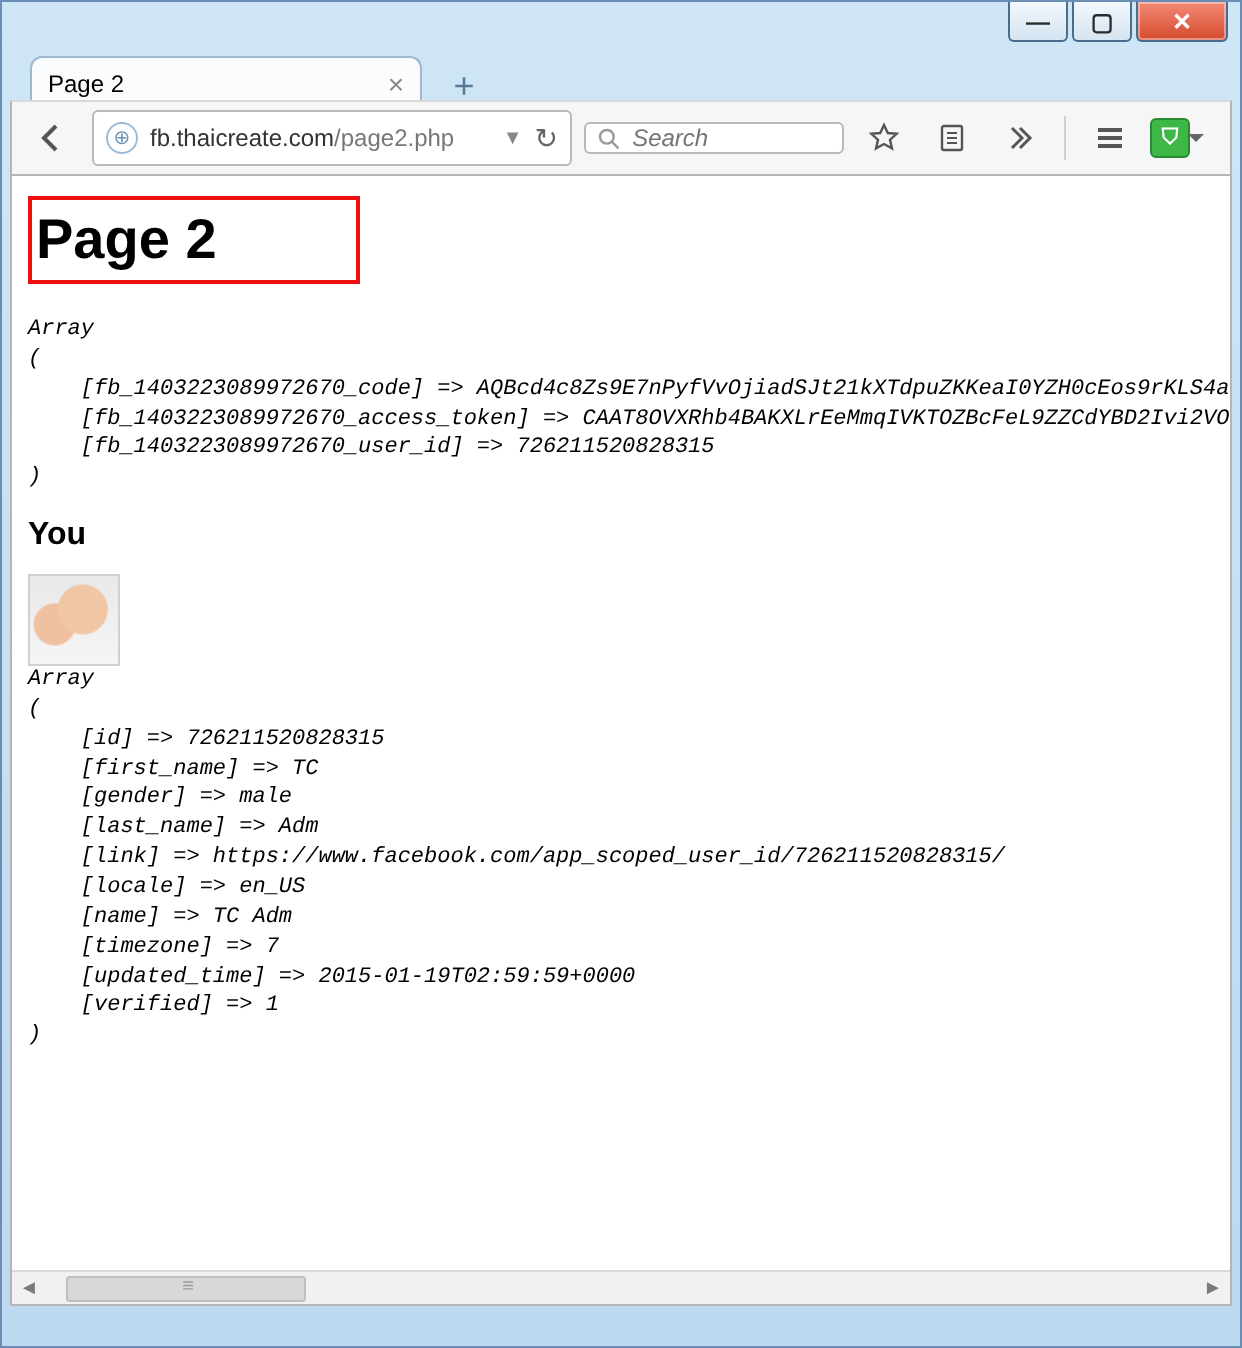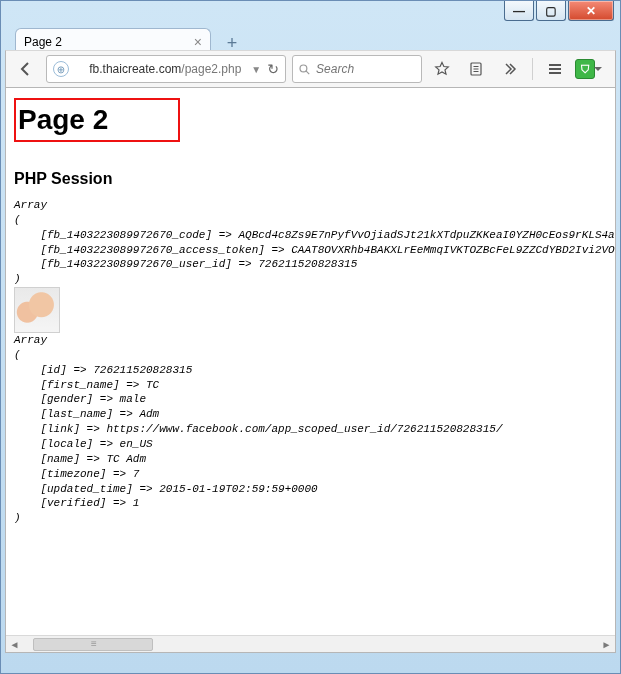--- a/index.html
+++ b/index.html
@@ -50,26 +50,26 @@
   }
   .icon-btn {
     width:28px; height:28px; border:1px solid transparent; border-radius:3px;
     display:flex; align-items:center; justify-content:center; color:#555;
   }
   .urlbar {
     flex:1; height:28px; background:#fff; border:1px solid #b9b9b9; border-radius:3px;
     display:flex; align-items:center; padding:0 6px; font-size:12px; color:#777; gap:6px;
   }
   .urlbar .globe{ width:16px;height:16px;border:1px solid #9bbcd8;border-radius:50%; display:flex; align-items:center; justify-content:center; color:#6a93b5; font-size:10px;}
-  .urlbar .urltext { flex:1; white-space:nowrap; overflow:hidden; text-overflow:ellipsis;text-align:right; }
+  .urlbar .urltext { flex:1; white-space:nowrap; overflow:hidden; text-overflow:ellipsis; }
   .urlbar .dark { color:#333; }
   .urlbar .dd { color:#888; font-size:10px; padding-left:4px;}
   .urlbar .reload { color:#666; font-size:14px; }
   .searchbox {
-    width:130px; height:28px; background:#fff; border:1px solid #b9b9b9; border-radius:3px;
+    width:130px; height:16px; background:#fff; border:1px solid #b9b9b9; border-radius:3px;
     display:flex; align-items:center; padding:0 6px; font-size:12px; color:#999; gap:6px;
   }
   .searchbox input{ border:none; outline:none; width:100%; font-size:12px; font-style:italic; color:#999; background:transparent;}
   .divider { width:1px; height:22px; background:#d0d0d0; margin:0 2px; }
   .green-shield {
     width:20px; height:20px; background:#3fb747; border:1px solid #2a8a32; border-radius:3px;
     position:relative; display:flex; align-items:center; justify-content:center; color:#fff; font-size:11px; font-weight:bold;
   }
   .green-shield::after{content:""; position:absolute; right:-8px; top:7px; border:4px solid transparent; border-top-color:#666;}
   .green-wrap{ width:34px; display:flex; align-items:center; justify-content:flex-start;}
@@ -201,28 +201,28 @@
     <div class="green-wrap">
       <div class="green-shield">⛉</div>
     </div>
   </div>
 
   <div class="content">
     <div class="page">
 
       <h1 class="redbox">Page 2</h1>
 
-      <h3>PHP Session</h3>
       <pre class="dump" id="session-dump">Array
 (
     [fb_1403223089972670_code] =&gt; AQBcd4c8Zs9E7nPyfVvOjiadSJt21kXTdpuZKKeaI0YZH0cEos9rKLS4azocoljskN
     [fb_1403223089972670_access_token] =&gt; CAAT8OVXRhb4BAKXLrEeMmqIVKTOZBcFeL9ZZCdYBD2Ivi2VO3qpWP8sb9
     [fb_1403223089972670_user_id] =&gt; 726211520828315
 )</pre>
 
+      <h3>You</h3>
       <div class="avatar"></div>
 
       <pre class="dump" id="me-dump">Array
 (
     [id] =&gt; 726211520828315
     [first_name] =&gt; TC
     [gender] =&gt; male
     [last_name] =&gt; Adm
     [link] =&gt; https://www.facebook.com/app_scoped_user_id/726211520828315/
     [locale] =&gt; en_US

